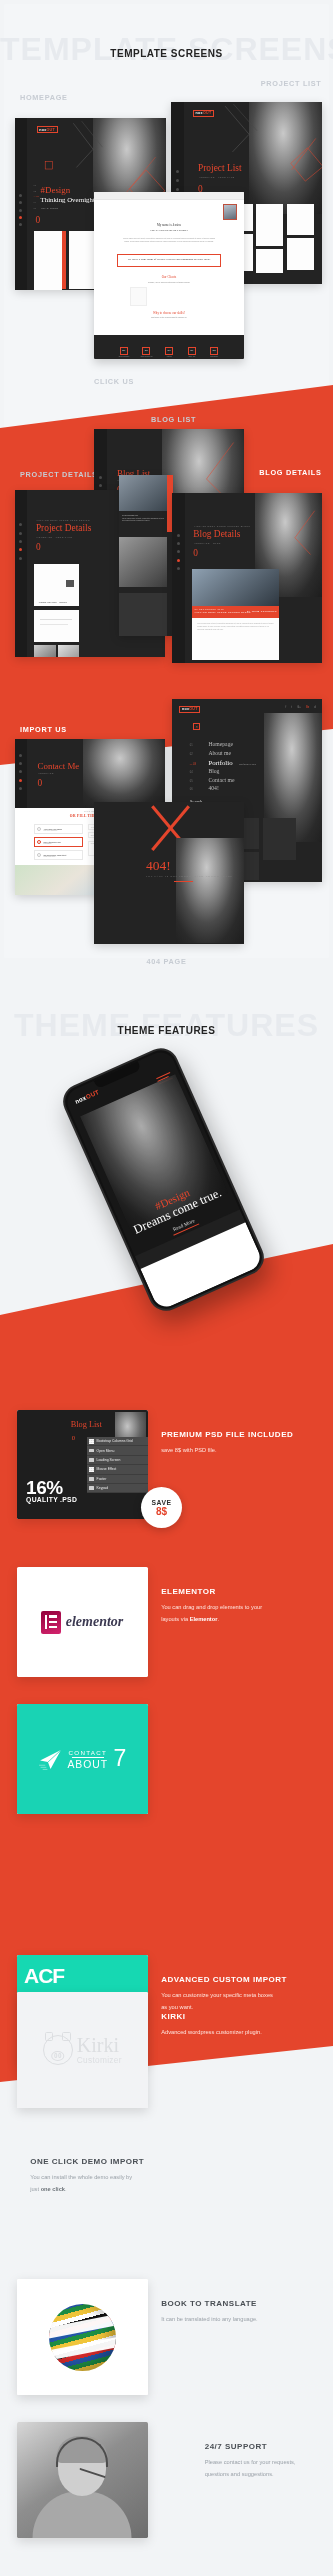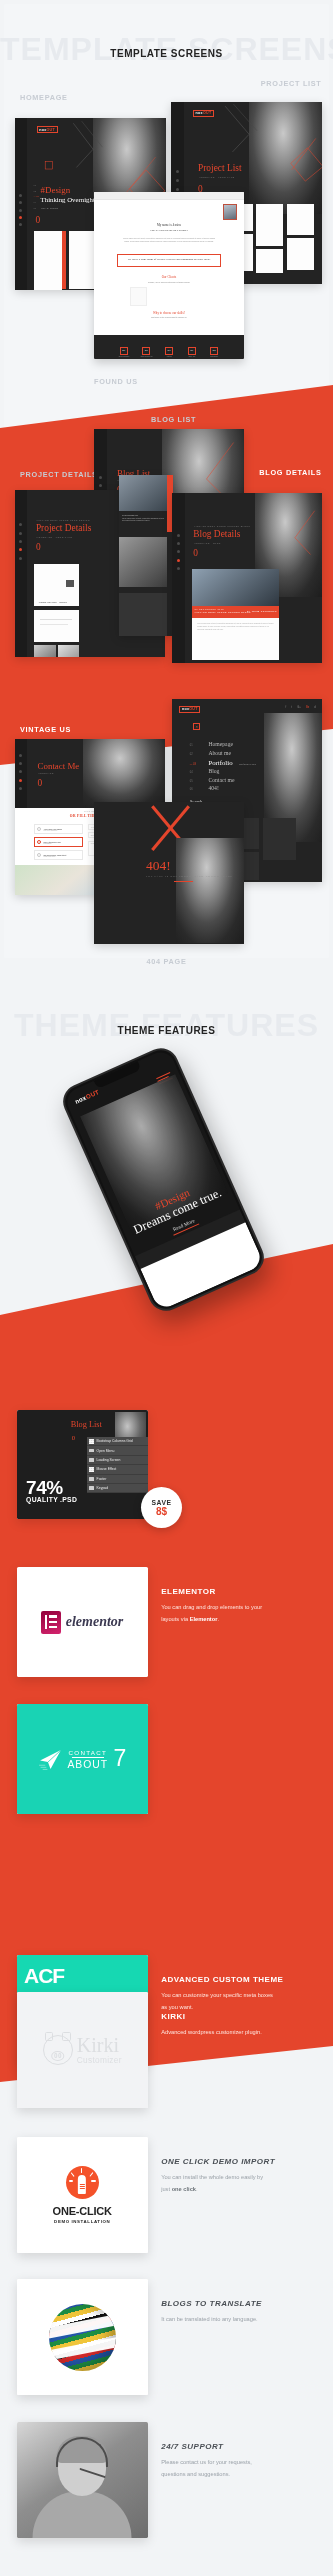--- a/index.html
+++ b/index.html
@@ -105,21 +105,21 @@
   .fthumb {
     width:131px; flex:0 0 131px; background:#fff; border-radius:1.6px;
     box-shadow:0 3.1px 10.4px rgba(0,0,0,.13); overflow:hidden; position:relative;
   }
   .ftext { padding-left:13.5px; padding-top:20px; }
   .ftitle { font-size:8px; font-weight:bold; letter-spacing:0.5px; line-height:1.35; }
   .fdesc { font-size:5.7px; line-height:1.95; margin-top:4.7px; max-width:112px; }
   .on-red .ftitle { color:#ffffff; }
   .on-red .fdesc { color:#ffe4de; }
   .on-red .fdesc b { color:#ffffff; }
-  .on-light .ftitle { color:#4a4f55;font-style:italic; }
+  .on-light .ftitle { color:#4a4f55; }
   .on-light .fdesc { color:#9aa1a8; }
   .on-light .fdesc b { color:#6d7379; }
 
   
   .psd-thumb { background:#1e1e1e; }
   .psd-pct { position:absolute; left:9.4px; bottom:15.6px; color:#fff; }
   .psd-pct .n { font-size:19px; font-weight:bold; letter-spacing:-0.5px; line-height:.9; }
   .psd-pct .q { font-size:6.8px; font-weight:bold; letter-spacing:0.3px; }
   .psd-blog { position:absolute; left:54px; top:10.4px; font-family:"Liberation Serif", serif; color:#e4452c; font-size:8.3px; }
   .psd-zero { position:absolute; left:55px; top:24px; font-family:"Liberation Serif", serif; color:#e4452c; font-size:6.8px; }
@@ -338,21 +338,21 @@
           <div style="width: 7.8px; height: 8.3px; border: 0.5px solid rgb(228, 69, 44); display: flex; align-items: center; justify-content: center; font-size: 1.6px; color: rgb(238, 238, 238);">40%</div>
           <div style="font-size: 1.4px; color: rgb(142, 142, 142); margin-top: 1px; white-space: nowrap;">Html &amp; Css</div>
         </div>
         <div style="display: flex; flex-direction: column; align-items: center; width: 9.4px;">
           <div style="width: 7.8px; height: 8.3px; border: 0.5px solid rgb(228, 69, 44); display: flex; align-items: center; justify-content: center; font-size: 1.6px; color: rgb(238, 238, 238);">50%</div>
           <div style="font-size: 1.4px; color: rgb(142, 142, 142); margin-top: 1px; white-space: nowrap;">Photography</div>
         </div>
       </div>
   </div>
 
-  <div class="scr-label" style="left:94px; top:377px;">FOUND US</div>
+  <div class="scr-label" style="left:94px; top:377px;">CLICK US</div>
 
   <div class="red-band-1"></div>
 
   <div class="scr-label" style="left:151px; top:415px;">BLOG LIST</div>
   <div class="scr-label on-red" style="right:11.5px; top:468px;">BLOG DETAILS</div>
   <div class="scr-label" style="left:20px; top:470px;">PROJECT DETAILS</div>
 
   <div class="win" style="left:94px; top:429px; width:150px; height:183px;">
     <div class="win-rail">
       <div class="rail-dot" style="top:47px;"></div>
@@ -435,21 +435,21 @@
       <div class="crumb" style="right:2.1px; top:3.6px; color:#fff;">2 COMMENTS</div>
     </div>
     <div class="card-w" style="left:20px; top:125px; width:87px; height:42px;">
       <div style="position:absolute; left:5.2px; top:5.2px; right:5.2px; font-size:1.6px; color:#aaa; line-height:2.8px;">
         Lorem ipsum dolor sit amet, consectetur adipiscing elit, sed do eiusmod tempor incididunt ut labore et dolore magna aliqua.
         Ut enim ad minim veniam, quis nostrud exercitation ullamco laboris nisi ut aliquip ex ea commodo consequat. Duis aute irure.
       </div>
     </div>
   </div>
 
-  <div class="scr-label on-red" style="left:20px; top:725px;">VINTAGE US</div>
+  <div class="scr-label on-red" style="left:20px; top:725px;">IMPORT US</div>
   <div class="scr-label on-red" style="right:11.5px; top:710px;">OPEN MENU</div>
 
   <div class="win light" style="left:14.6px; top:739px; width:150px; height:156px;">
     <div style="position:absolute; left:0; top:0; right:0; height:69px; background:#232323;">
       <div class="win-rail" style="height:69px;">
         <div class="rail-dot" style="top:14.6px;"></div>
         <div class="rail-dot" style="top:23px;"></div>
         <div class="rail-dot" style="top:31px;"></div>
         <div class="rail-dot red" style="top:40px;"></div>
         <div class="rail-dot" style="top:48px;"></div>
@@ -611,24 +611,28 @@
               <div class="psd-layer">
                 <span class="psd-fold"></span>
                 <span>Footer</span>
               </div>
               <div class="psd-layer">
                 <span class="psd-fold"></span>
                 <span>Keypad</span>
               </div>
             </div>
             <div class="psd-pct">
-              <div class="n">74%</div>
+              <div class="n">16%</div>
               <div class="q">QUALITY .PSD</div>
             </div>
           </div>
+        </div>
+        <div class="ftext">
+          <div class="ftitle">PREMIUM PSD FILE INCLUDED</div>
+          <div class="fdesc">save 8$ with PSD file.</div>
         </div>
       </div>
       <div class="save-badge" style="left: 141px; top: 1487px;">
         <span class="s1">SAVE</span>
         <span class="s2">8$</span>
       </div>
       <div class="frow on-red" style="top: 1567px;">
         <div class="fthumb" style="height: 110px;">
           <div class="el-thumb">
             <span class="el-mark">
@@ -680,21 +684,21 @@
               </div>
               <div class="acf-main">
                 <div class="acf-label">Event</div>
                 <div class="acf-label">Thumbnail <span style="color:#e4452c">*</span></div>
                 <div class="acf-balloon"></div>
               </div>
             </div>
           </div>
         </div>
         <div class="ftext">
-          <div class="ftitle">ADVANCED CUSTOM THEME</div>
+          <div class="ftitle">ADVANCED CUSTOM IMPORT</div>
           <div class="fdesc">You can customize your specific meta boxes as you want.</div>
         </div>
       </div>
       <div class="frow on-red" style="top: 1992px;">
         <div class="fthumb" style="height: 116px;">
           <div class="kirki-thumb" style="position:absolute;inset:0;">
             <span class="kirki-pig">
               <span class="kirki-snout">
                 <i></i>
                 <i></i>
@@ -705,55 +709,37 @@
               <span class="k2">Customizer</span>
             </span>
           </div>
         </div>
         <div class="ftext">
           <div class="ftitle">KIRKI</div>
           <div class="fdesc">Advanced wordpress customizer plugin.</div>
         </div>
       </div>
       <div class="frow on-light" style="top: 2137px;">
-        <div class="fthumb" style="height: 116px;">
-          <div class="oc-thumb" style="position:absolute;inset:0;">
-            <span class="oc-bulb">
-              <i class="oc-ray" style="left:15.6px;top:2.1px;width:1.2px;height:4.7px;"></i>
-              <i class="oc-ray" style="left:6.8px;top:5.2px;width:1.2px;height:4.7px;transform:rotate(-38deg);"></i>
-              <i class="oc-ray" style="right:6.8px;top:5.2px;width:1.2px;height:4.7px;transform:rotate(38deg);"></i>
-              <i class="oc-ray" style="left:3.1px;top:14px;width:4.7px;height:1.2px;"></i>
-              <i class="oc-ray" style="right:3.1px;top:14px;width:4.7px;height:1.2px;"></i>
-              <span class="oc-finger">
-                <i style="top:8.9px;"></i>
-                <i style="top:11px;"></i>
-                <i style="top:13px;"></i>
-              </span>
-            </span>
-            <span class="oc-t1">ONE-CLICK</span>
-            <span class="oc-t2">DEMO INSTALLATION</span>
-          </div>
-        </div>
         <div class="ftext">
           <div class="ftitle">ONE CLICK DEMO IMPORT</div>
           <div class="fdesc">You can install the whole demo easily by just <b>one click</b>.</div>
         </div>
       </div>
       <div class="frow on-light" style="top: 2279px;">
         <div class="fthumb" style="height: 116px;">
           <div class="tr-thumb" style="position:absolute;inset:0;">
             <span class="globe"></span>
           </div>
         </div>
         <div class="ftext">
-          <div class="ftitle">BLOGS TO TRANSLATE</div>
+          <div class="ftitle">BOOK TO TRANSLATE</div>
           <div class="fdesc">It can be translated into any language.</div>
         </div>
       </div>
-      <div class="frow on-light" style="top: 2422px;">
+      <div class="frow on-light" style="top: 2422px; justify-content: space-between;">
         <div class="fthumb" style="height: 116px;">
           <div class="sp-thumb" style="position:absolute;inset:0;">
             <span class="sp-bg"></span>
             <span class="sp-body"></span>
             <span class="sp-head"></span>
             <span class="sp-hair"></span>
             <span class="sp-band"></span>
             <span class="sp-mic"></span>
           </div>
         </div>

